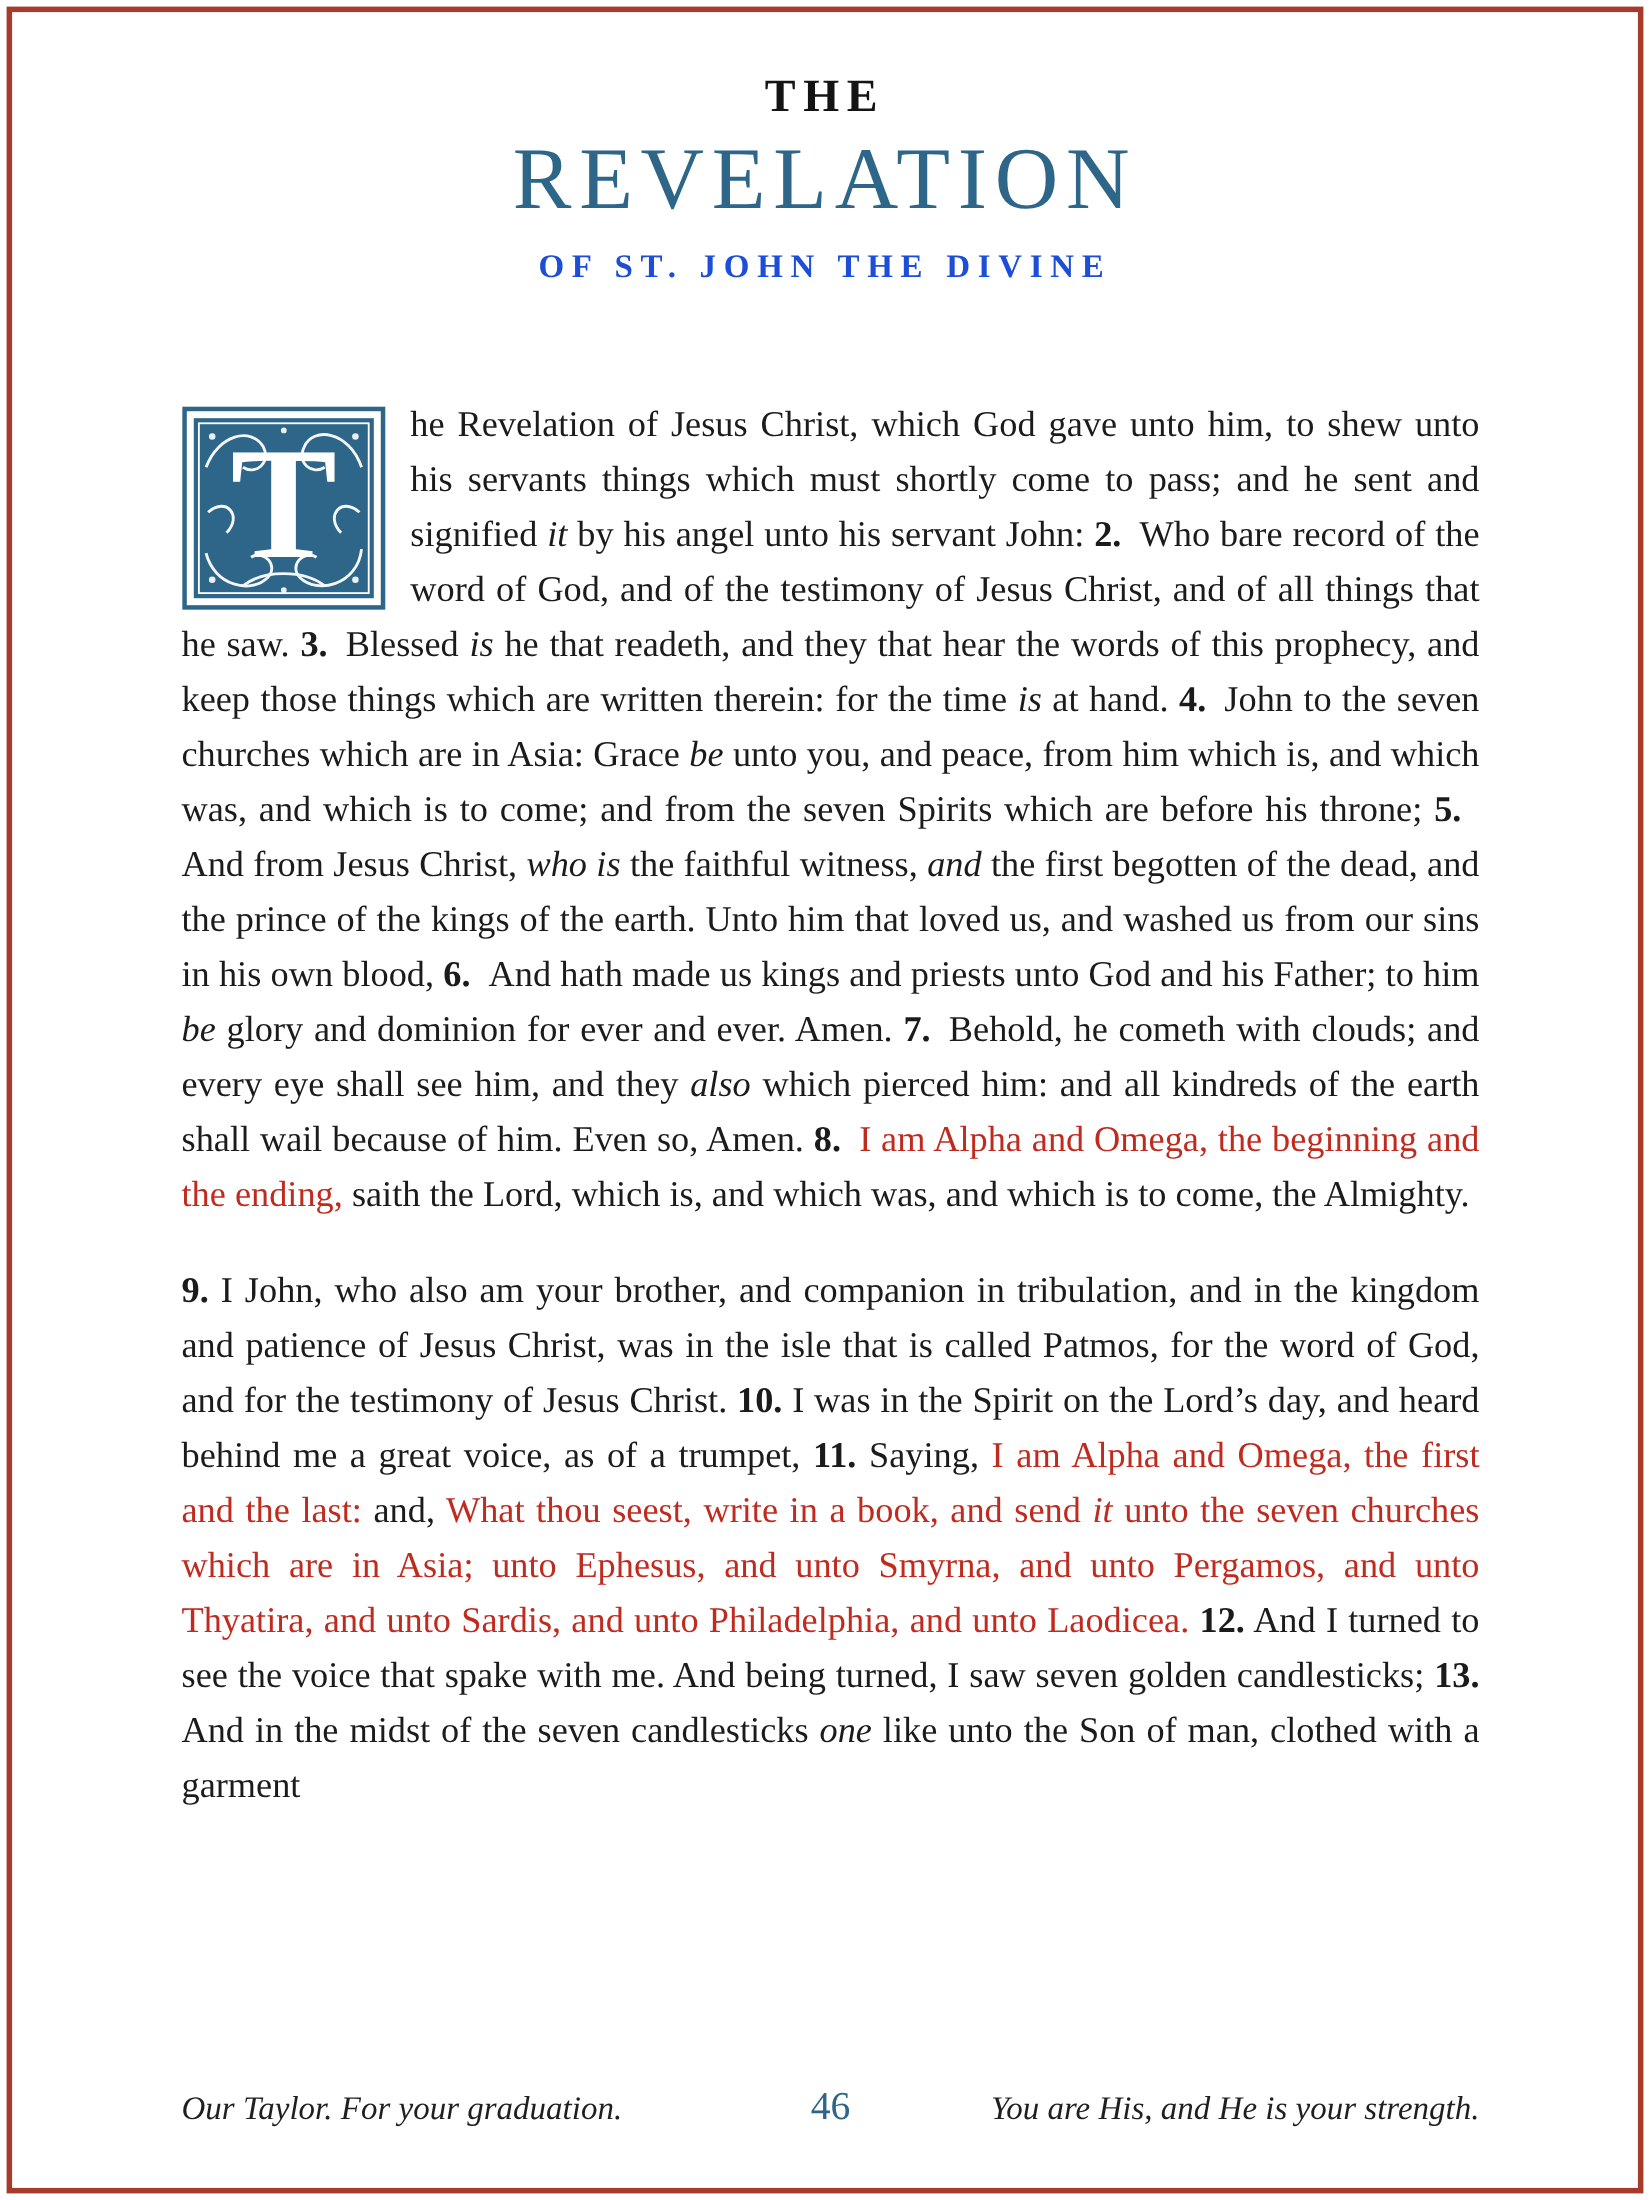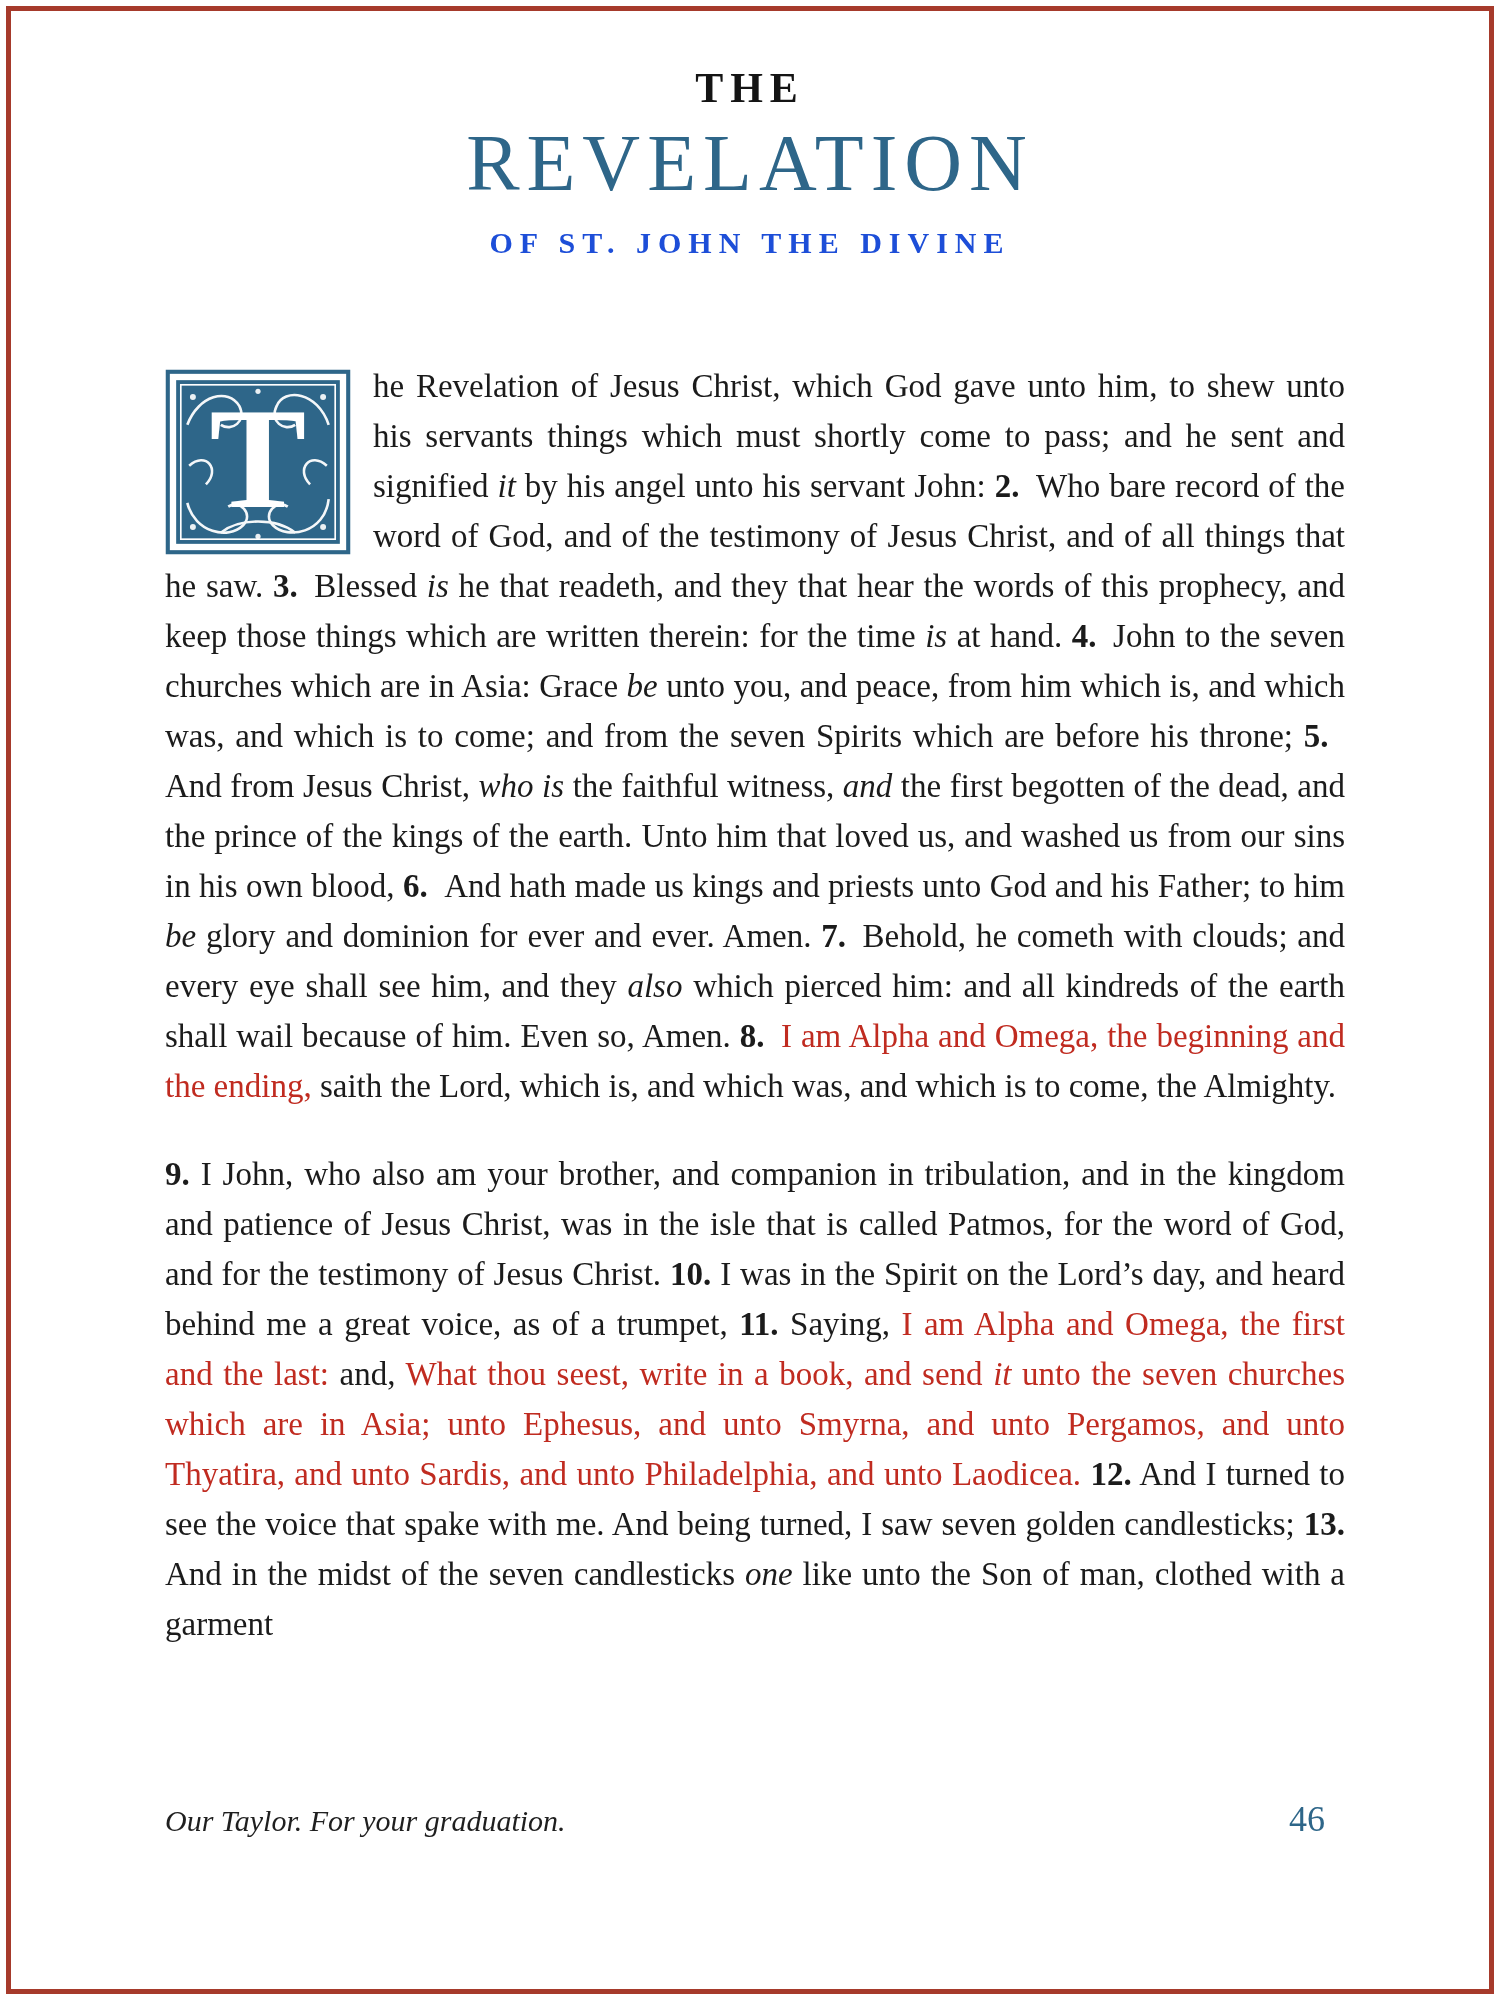--- a/index.html
+++ b/index.html
@@ -39,21 +39,21 @@
   .para{margin:0;}
   .para + .para{margin-top:38px;}
   .dropcap-wrap{
     float:left;width:186px;height:186px;margin:8px 22px 6px 0;
   }
   .dropcap-wrap svg{display:block;width:100%;height:100%;}
   .vn{font-weight:700;}
   .it{font-style:italic;}
   .rd{color:var(--red);}
   .footer{
-    position:absolute;left:165px;right:155px;top:1798px;
+    position:absolute;left:165px;right:155px;top:1893px;
     display:flex;align-items:baseline;
   }
   .foot-left,.foot-right{
     flex:1;font-style:italic;font-size:30px;color:#1f1f1f;
   }
   .foot-left{text-align:left;}
   .foot-right{text-align:right;}
   .foot-page{
     font-size:36px;color:var(--blue);padding:0 20px;
   }
@@ -98,13 +98,14 @@
       </span><span><span>he Revelation of Jesus Christ, which God gave unto him, to shew unto his servants things which must shortly come to pass; and he sent and signified </span><span class="it">it</span><span> by his angel unto his servant John: </span><span class="vn">2.</span><span> Who bare record of the word of God, and of the testimony of Jesus Christ, and of all things that he saw. </span><span class="vn">3.</span><span> Blessed </span><span class="it">is</span><span> he that readeth, and they that hear the words of this prophecy, and keep those things which are written therein: for the time </span><span class="it">is</span><span> at hand. </span><span class="vn">4.</span><span> John to the seven churches which are in Asia: Grace </span><span class="it">be</span><span> unto you, and peace, from him which is, and which was, and which is to come; and from the seven Spirits which are before his throne; </span><span class="vn">5.</span><span> And from Jesus Christ, </span><span class="it">who is</span><span> the faithful witness, </span><span class="it">and</span><span> the first begotten of the dead, and the prince of the kings of the earth. Unto him that loved us, and washed us from our sins in his own blood, </span><span class="vn">6.</span><span> And hath made us kings and priests unto God and his Father; to him </span><span class="it">be</span><span> glory and dominion for ever and ever. Amen. </span><span class="vn">7.</span><span> Behold, he cometh with clouds; and every eye shall see him, and they </span><span class="it">also</span><span> which pierced him: and all kindreds of the earth shall wail because of him. Even so, Amen. </span><span class="vn">8.</span><span> </span><span class="rd">I am Alpha and Omega, the beginning and the ending,</span><span> saith the Lord, which is, and which was, and which is to come, the Almighty.</span></span>
   </p>
   <p class="para">
     <span><span class="vn">9.</span><span> I John, who also am your brother, and companion in tribulation, and in the kingdom and patience of Jesus Christ, was in the isle that is called Patmos, for the word of God, and for the testimony of Jesus Christ. </span><span class="vn">10.</span><span> I was in the Spirit on the Lord’s day, and heard behind me a great voice, as of a trumpet, </span><span class="vn">11.</span><span> Saying, </span><span class="rd">I am Alpha and Omega, the first and the last:</span><span> and, </span><span class="rd">What thou seest, write in a book, and send </span><span class="rd it">it</span><span class="rd"> unto the seven churches which are in Asia; unto Ephesus, and unto Smyrna, and unto Pergamos, and unto Thyatira, and unto Sardis, and unto Philadelphia, and unto Laodicea.</span><span> </span><span class="vn">12.</span><span> And I turned to see the voice that spake with me. And being turned, I saw seven golden candlesticks; </span><span class="vn">13.</span><span> And in the midst of the seven candlesticks </span><span class="it">one</span><span> like unto the Son of man, clothed with a garment</span></span>
   </p>
 </main>
 
 <footer class="footer">
   <span class="foot-left">Our Taylor. For your graduation.</span>
   <span class="foot-page">46</span>
+  <span class="foot-right">You are His, and He is your strength.</span>
 </footer>
 
 </body></html>

